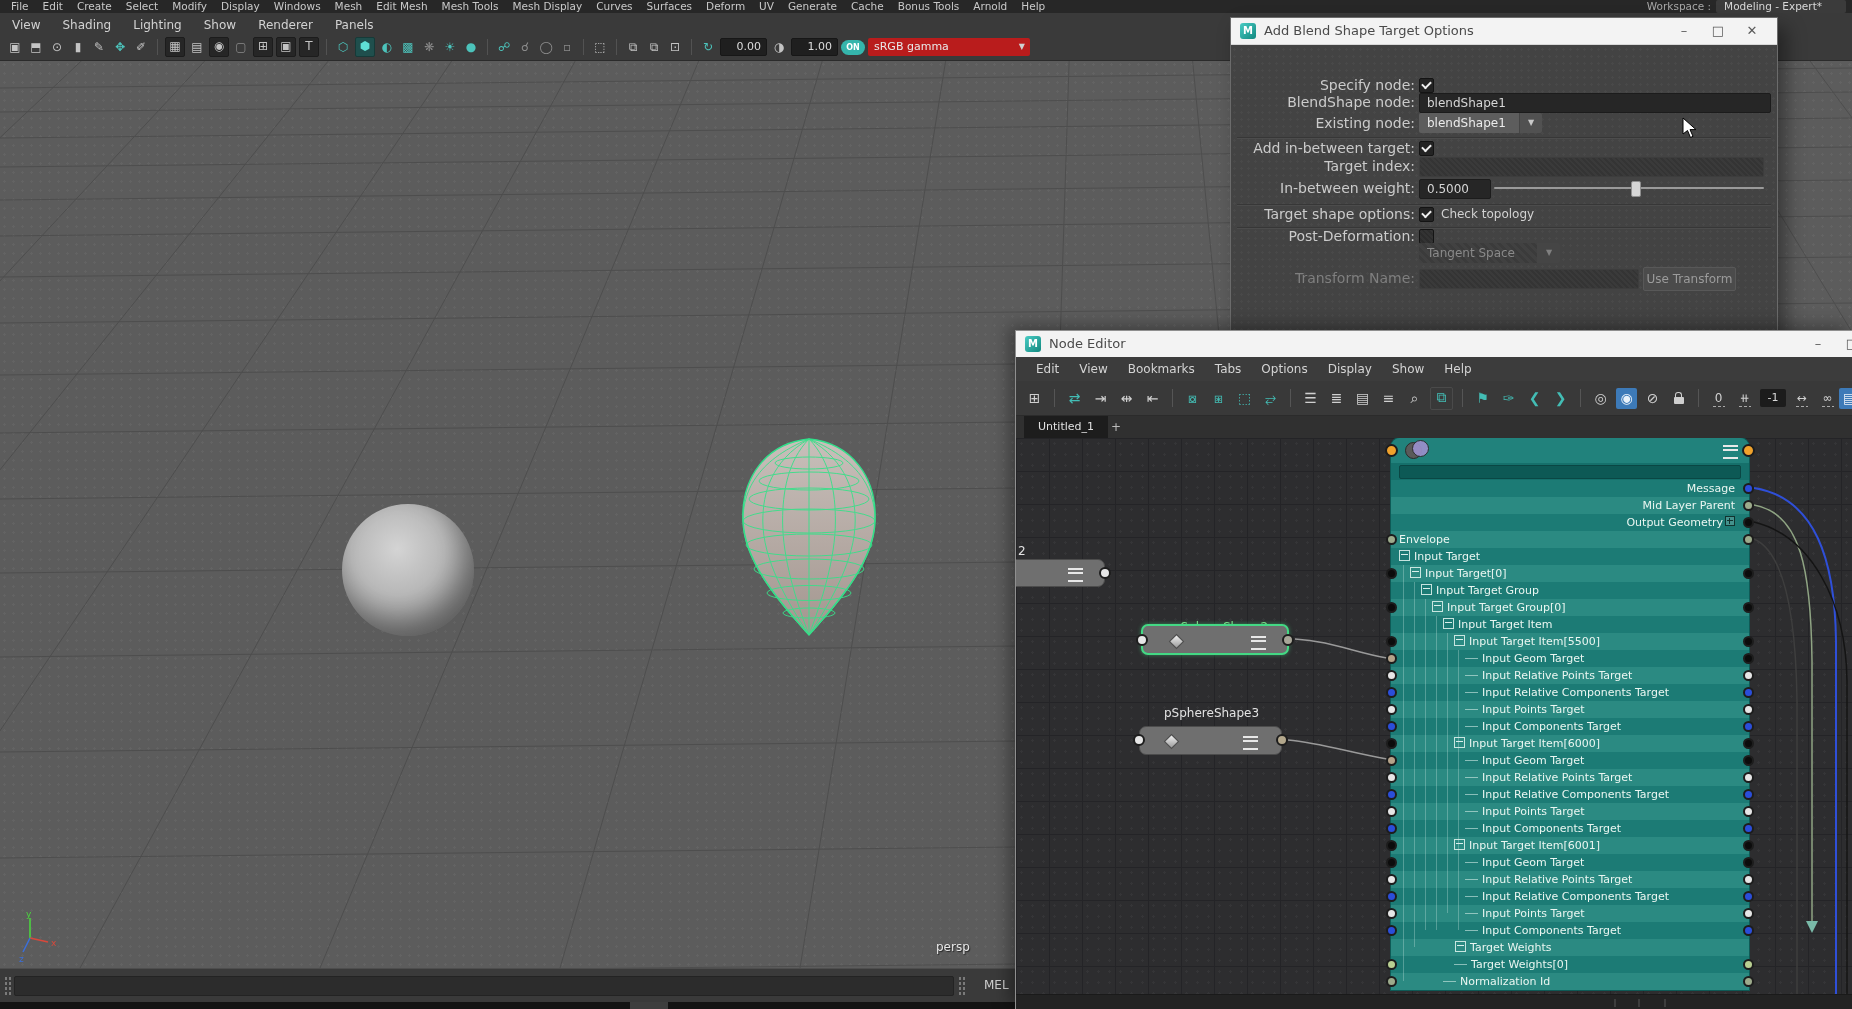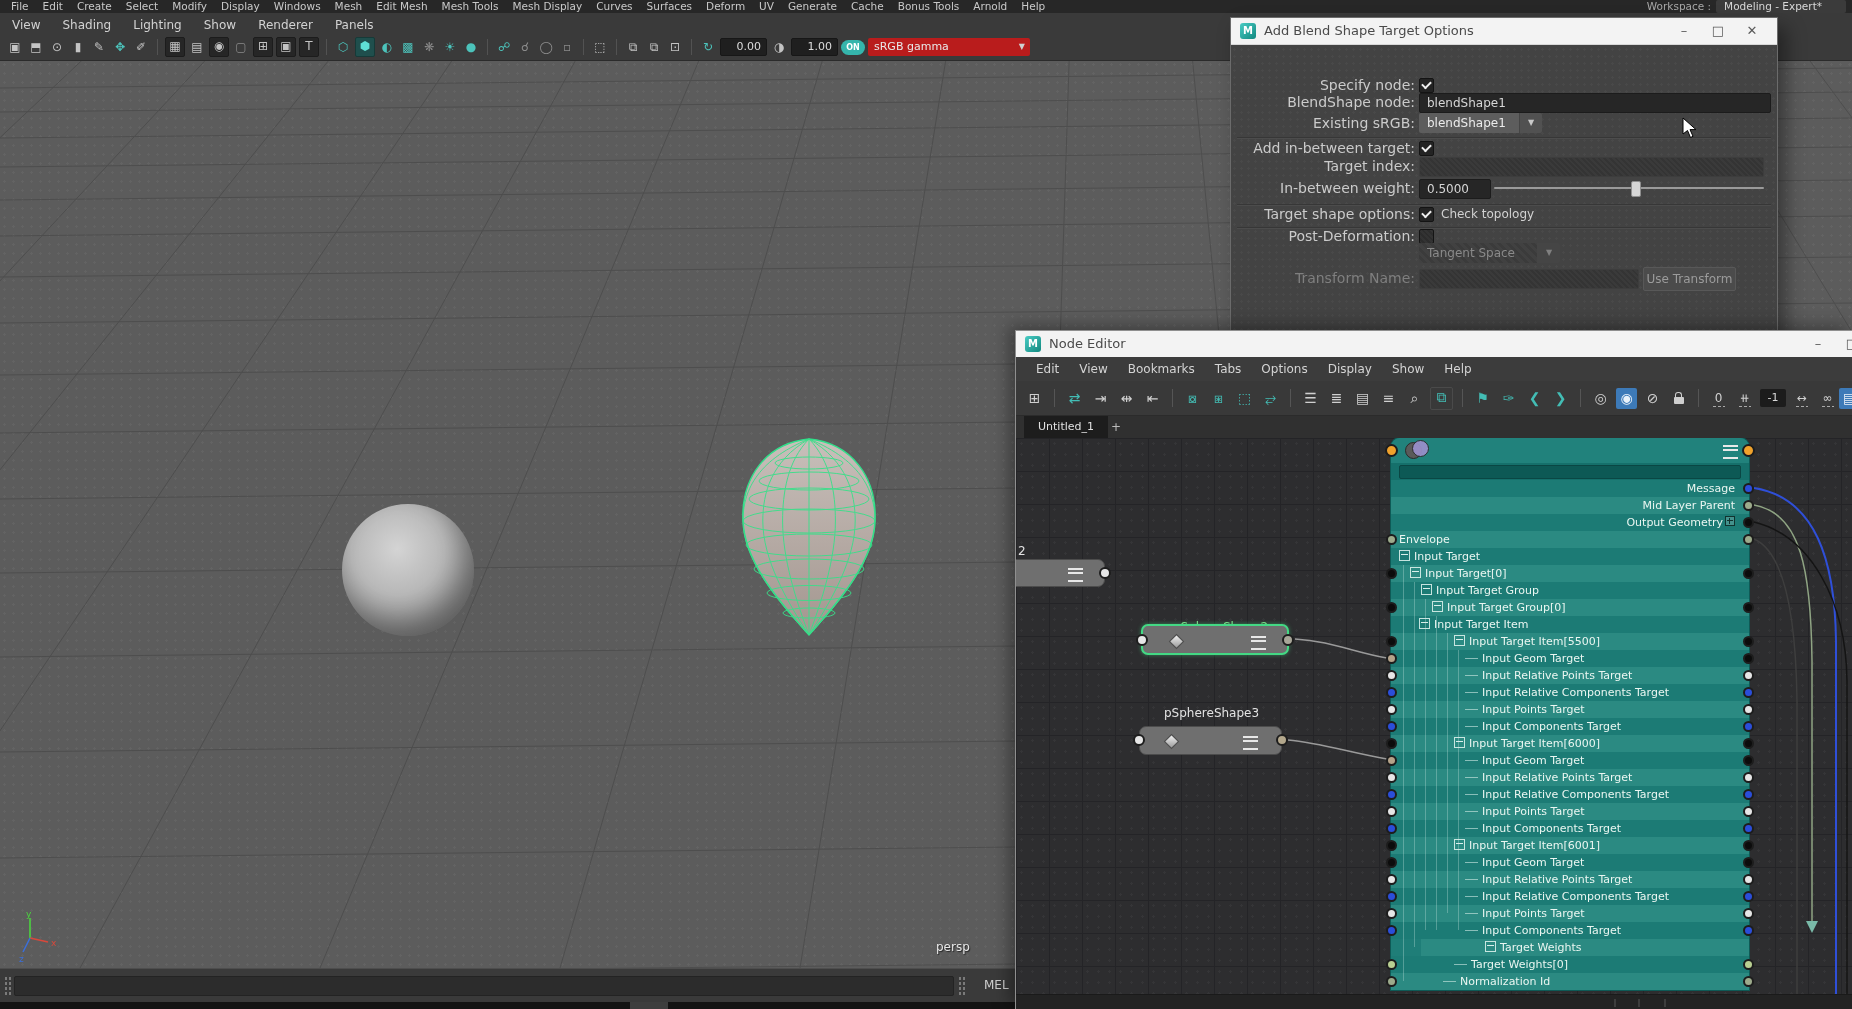--- a/index.html
+++ b/index.html
@@ -288,21 +288,21 @@
       <span class="wtitle">Add Blend Shape Target Options</span>
       <span class="wcontrols" id="dlg-controls" style="right:8px"><span class="wbtn">–</span><span class="wbtn">□</span><span class="wbtn">✕</span></span>
     </div>
 
     <span class="dlab" style="top:59px">Specify node:</span>
     <span class="chk on" style="left:188px;top:60px"></span>
 
     <span class="dlab" style="top:76px">BlendShape node:</span>
     <span class="tfield" style="left:188px;top:75px;width:343px">blendShape1</span>
 
-    <span class="dlab" style="top:97px">Existing sRGB:</span>
+    <span class="dlab" style="top:97px">Existing node:</span>
     <span class="ddrop" style="left:188px;top:95px;width:84px">blendShape1</span>
     <span class="ddarr" style="left:288px;top:95px">▼</span>
 
     <span class="dsep" style="top:119px"></span>
 
     <span class="dlab" style="top:122px">Add in-between target:</span>
     <span class="chk on" style="left:188px;top:123px"></span>
 
     <span class="dlab" style="top:140px">Target index:</span>
     <span class="hfield" style="left:188px;top:139px;width:343px"></span>
@@ -428,40 +428,40 @@
         </div>
         <div id="blend-rows">
             <div class="brow dk rgt"><span class="blab">Message</span><span class="pt pr" style="background: rgb(43, 78, 217);"></span></div>
             <div class="brow lt rgt"><span class="blab">Mid Layer Parent</span><span class="pt pr" style="background: rgb(157, 171, 140);"></span></div>
             <div class="brow dk rgt"><span class="blab">Output Geometry</span><span class="plusbox"></span><span class="pt pr" style="background: rgb(12, 12, 12);"></span></div>
             <div class="brow lt" style="padding-left: 8px;"><span class="blab">Envelope</span><span class="pt pl" style="background: rgb(157, 171, 140);"></span><span class="pt pr" style="background: rgb(157, 171, 140);"></span></div>
             <div class="brow dk" style="padding-left: 8px;"><span class="exp"></span><span class="blab">Input Target</span></div>
             <div class="brow lt" style="padding-left: 19px;"><span class="exp"></span><span class="blab">Input Target[0]</span><span class="pt pl" style="background: rgb(12, 12, 12);"></span><span class="pt pr" style="background: rgb(12, 12, 12);"></span></div>
             <div class="brow dk" style="padding-left: 30px;"><span class="exp"></span><span class="blab">Input Target Group</span></div>
             <div class="brow lt" style="padding-left: 41px;"><span class="exp"></span><span class="blab">Input Target Group[0]</span><span class="pt pl" style="background: rgb(12, 12, 12);"></span><span class="pt pr" style="background: rgb(12, 12, 12);"></span></div>
-            <div class="brow dk" style="padding-left: 28px;"><span class="exp"></span><span class="blab">Input Target Item</span></div>
+            <div class="brow dk" style="padding-left: 52px;"><span class="exp"></span><span class="blab">Input Target Item</span></div>
             <div class="brow lt" style="padding-left: 63px;"><span class="exp"></span><span class="blab">Input Target Item[5500]</span><span class="pt pl" style="background: rgb(12, 12, 12);"></span><span class="pt pr" style="background: rgb(12, 12, 12);"></span></div>
             <div class="brow dk" style="padding-left: 74px;"><span class="tick"></span><span class="blab">Input Geom Target</span><span class="pt pl" style="background: rgb(181, 163, 138);"></span><span class="pt pr" style="background: rgb(12, 12, 12);"></span></div>
             <div class="brow lt" style="padding-left: 74px;"><span class="tick"></span><span class="blab">Input Relative Points Target</span><span class="pt pl" style="background: rgb(230, 230, 230);"></span><span class="pt pr" style="background: rgb(230, 230, 230);"></span></div>
             <div class="brow dk" style="padding-left: 74px;"><span class="tick"></span><span class="blab">Input Relative Components Target</span><span class="pt pl" style="background: rgb(43, 78, 217);"></span><span class="pt pr" style="background: rgb(43, 78, 217);"></span></div>
             <div class="brow lt" style="padding-left: 74px;"><span class="tick"></span><span class="blab">Input Points Target</span><span class="pt pl" style="background: rgb(230, 230, 230);"></span><span class="pt pr" style="background: rgb(230, 230, 230);"></span></div>
             <div class="brow dk" style="padding-left: 74px;"><span class="tick"></span><span class="blab">Input Components Target</span><span class="pt pl" style="background: rgb(43, 78, 217);"></span><span class="pt pr" style="background: rgb(43, 78, 217);"></span></div>
             <div class="brow lt" style="padding-left: 63px;"><span class="exp"></span><span class="blab">Input Target Item[6000]</span><span class="pt pl" style="background: rgb(12, 12, 12);"></span><span class="pt pr" style="background: rgb(12, 12, 12);"></span></div>
             <div class="brow dk" style="padding-left: 74px;"><span class="tick"></span><span class="blab">Input Geom Target</span><span class="pt pl" style="background: rgb(181, 163, 138);"></span><span class="pt pr" style="background: rgb(12, 12, 12);"></span></div>
             <div class="brow lt" style="padding-left: 74px;"><span class="tick"></span><span class="blab">Input Relative Points Target</span><span class="pt pl" style="background: rgb(230, 230, 230);"></span><span class="pt pr" style="background: rgb(230, 230, 230);"></span></div>
             <div class="brow dk" style="padding-left: 74px;"><span class="tick"></span><span class="blab">Input Relative Components Target</span><span class="pt pl" style="background: rgb(43, 78, 217);"></span><span class="pt pr" style="background: rgb(43, 78, 217);"></span></div>
             <div class="brow lt" style="padding-left: 74px;"><span class="tick"></span><span class="blab">Input Points Target</span><span class="pt pl" style="background: rgb(230, 230, 230);"></span><span class="pt pr" style="background: rgb(230, 230, 230);"></span></div>
             <div class="brow dk" style="padding-left: 74px;"><span class="tick"></span><span class="blab">Input Components Target</span><span class="pt pl" style="background: rgb(43, 78, 217);"></span><span class="pt pr" style="background: rgb(43, 78, 217);"></span></div>
             <div class="brow lt" style="padding-left: 63px;"><span class="exp"></span><span class="blab">Input Target Item[6001]</span><span class="pt pl" style="background: rgb(12, 12, 12);"></span><span class="pt pr" style="background: rgb(12, 12, 12);"></span></div>
             <div class="brow dk" style="padding-left: 74px;"><span class="tick"></span><span class="blab">Input Geom Target</span><span class="pt pl" style="background: rgb(12, 12, 12);"></span><span class="pt pr" style="background: rgb(12, 12, 12);"></span></div>
             <div class="brow lt" style="padding-left: 74px;"><span class="tick"></span><span class="blab">Input Relative Points Target</span><span class="pt pl" style="background: rgb(230, 230, 230);"></span><span class="pt pr" style="background: rgb(230, 230, 230);"></span></div>
             <div class="brow dk" style="padding-left: 74px;"><span class="tick"></span><span class="blab">Input Relative Components Target</span><span class="pt pl" style="background: rgb(43, 78, 217);"></span><span class="pt pr" style="background: rgb(43, 78, 217);"></span></div>
             <div class="brow lt" style="padding-left: 74px;"><span class="tick"></span><span class="blab">Input Points Target</span><span class="pt pl" style="background: rgb(230, 230, 230);"></span><span class="pt pr" style="background: rgb(230, 230, 230);"></span></div>
             <div class="brow dk" style="padding-left: 74px;"><span class="tick"></span><span class="blab">Input Components Target</span><span class="pt pl" style="background: rgb(43, 78, 217);"></span><span class="pt pr" style="background: rgb(43, 78, 217);"></span></div>
-            <div class="brow lt" style="padding-left: 64px; margin-left: 30px;"><span class="exp"></span><span class="blab">Target Weights</span></div>
+            <div class="brow lt" style="padding-left: 64px;"><span class="exp"></span><span class="blab">Target Weights</span></div>
             <div class="brow dk" style="padding-left: 63px;"><span class="tick"></span><span class="blab">Target Weights[0]</span><span class="pt pl" style="background: rgb(185, 207, 146);"></span><span class="pt pr" style="background: rgb(185, 207, 146);"></span></div>
             <div class="brow lt" style="padding-left: 52px;"><span class="tick"></span><span class="blab">Normalization Id</span><span class="pt pl" style="background: rgb(157, 171, 140);"></span><span class="pt pr" style="background: rgb(157, 171, 140);"></span></div>
           </div>
         <span class="tline" style="left:12px;top:127px;height:416px"></span>
         <span class="tline" style="left:23px;top:144px;height:365px"></span>
         <span class="tline" style="left:34px;top:161px;height:331px"></span>
         <span class="tline" style="left:45px;top:178px;height:314px"></span>
         <span class="tline" style="left:56px;top:195px;height:280px"></span>
         <span class="tline" style="left:67px;top:212px;height:280px"></span>
       </div>

